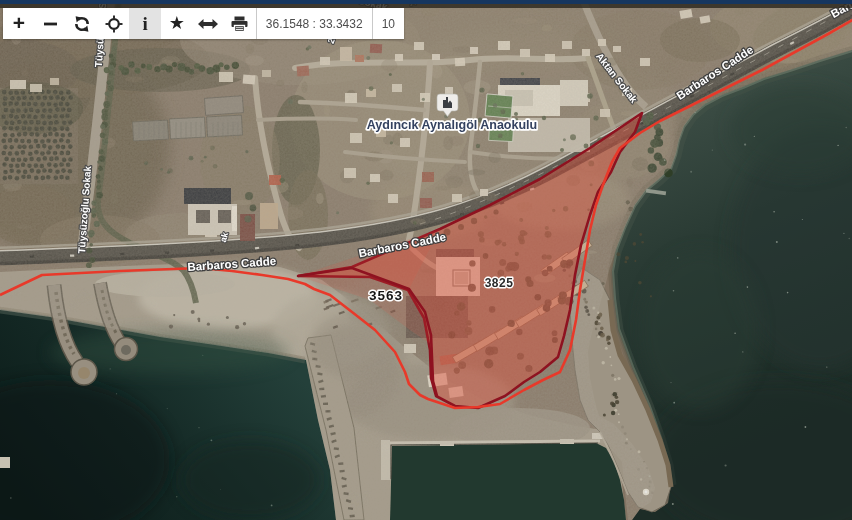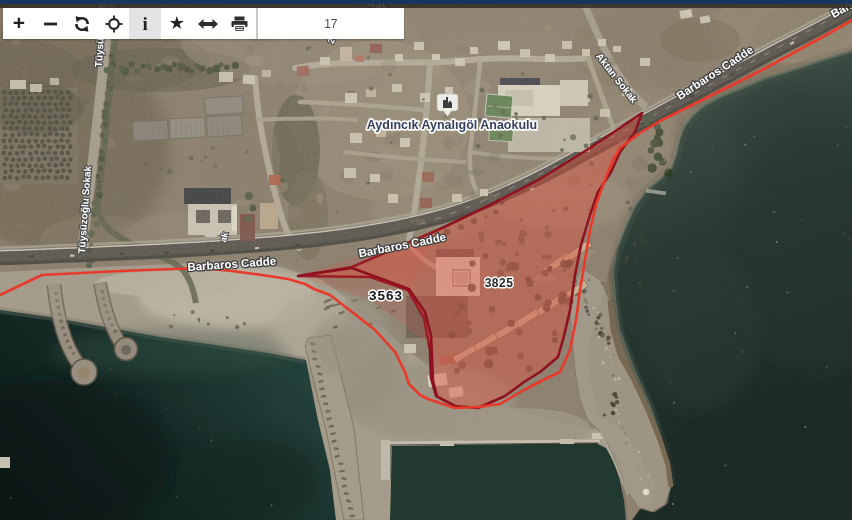--- a/index.html
+++ b/index.html
@@ -1030,18 +1030,19 @@
  <div class="btn">
         <svg width="17" height="16" viewBox="0 0 17 16">
           <rect x="3.5" y="0.5" width="10" height="4" fill="#2e2e2e"></rect>
           <rect x="0.5" y="5" width="16" height="6" rx="1" fill="#2e2e2e"></rect>
           <rect x="3.5" y="9.5" width="10" height="6" fill="#2e2e2e" stroke="#ffffff" stroke-width="1.4"></rect>
           <line x1="4.8" y1="11.7" x2="12.2" y2="11.7" stroke="#fff" stroke-width="0.9"></line>
           <line x1="4.8" y1="13.5" x2="12.2" y2="13.5" stroke="#fff" stroke-width="0.9"></line>
         </svg>
       </div>
  <div class="sep"></div>
+ <div class="cell" style="width:115px">36.1548 : 33.3432</div>
  <div class="sep"></div>
- <div class="cell" style="flex:1">17</div>
+ <div class="cell" style="flex:1">10</div>
 </div>
 
 <div style="position:absolute;left:0;top:0;width:852px;height:4px;background:#16365f"></div>
 <div style="position:absolute;left:0;top:4px;width:852px;height:4px;background:#2f2a21;opacity:0.85"></div>
 </div>
 </body></html>

